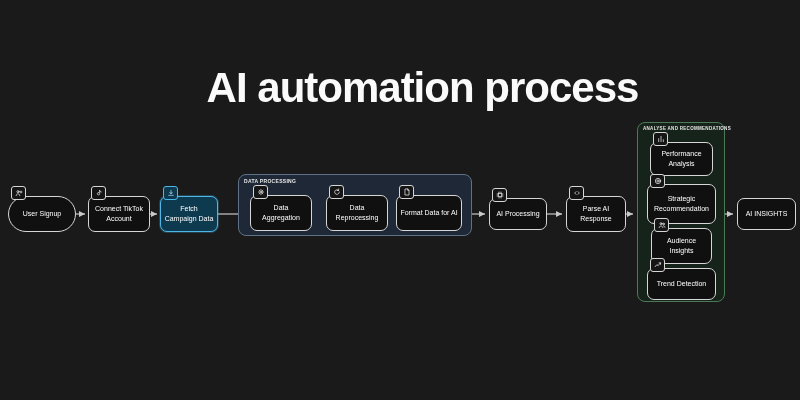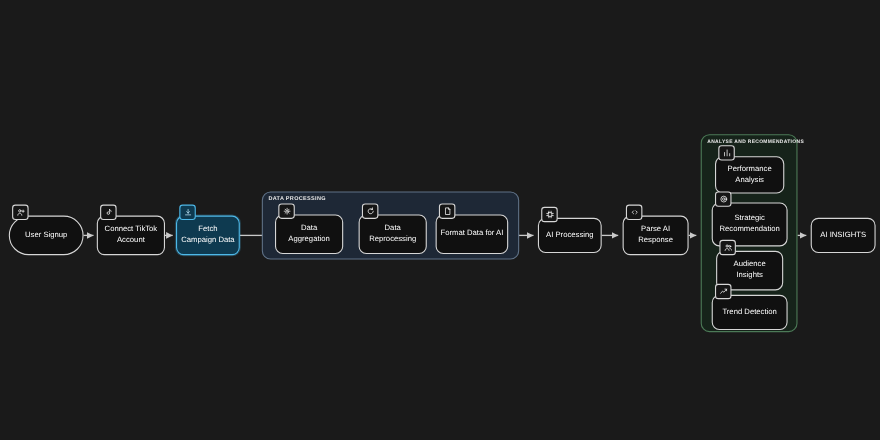--- a/index.html
+++ b/index.html
@@ -24,20 +24,21 @@
   .group-an{background:#16231a;border:1px solid #4c7a57;}
   .group-label{position:absolute;top:3px;left:5px;font-size:5px;font-weight:bold;
                letter-spacing:.3px;color:#e8e8e8;white-space:nowrap;}
   .group-an .group-label{font-size:4.5px;}
 </style>
 </head>
 <body>
 
 <div class="canvas">
 
+  <div class="title">AI automation process</div>
 
   <svg class="edges" width="800" height="400">
     <defs>
       <marker id="ah" markerWidth="7" markerHeight="7" refX="5" refY="2.5" orient="auto">
         <path d="M0 0 L5 2.5 L0 5 z" fill="#c9c9c9"></path>
       </marker>
     </defs>
     <g stroke="#c9c9c9" stroke-width="1.2" marker-end="url(#ah)">
       <line x1="76" y1="214" x2="85" y2="214"></line>
       <line x1="150" y1="214" x2="157" y2="214"></line>

